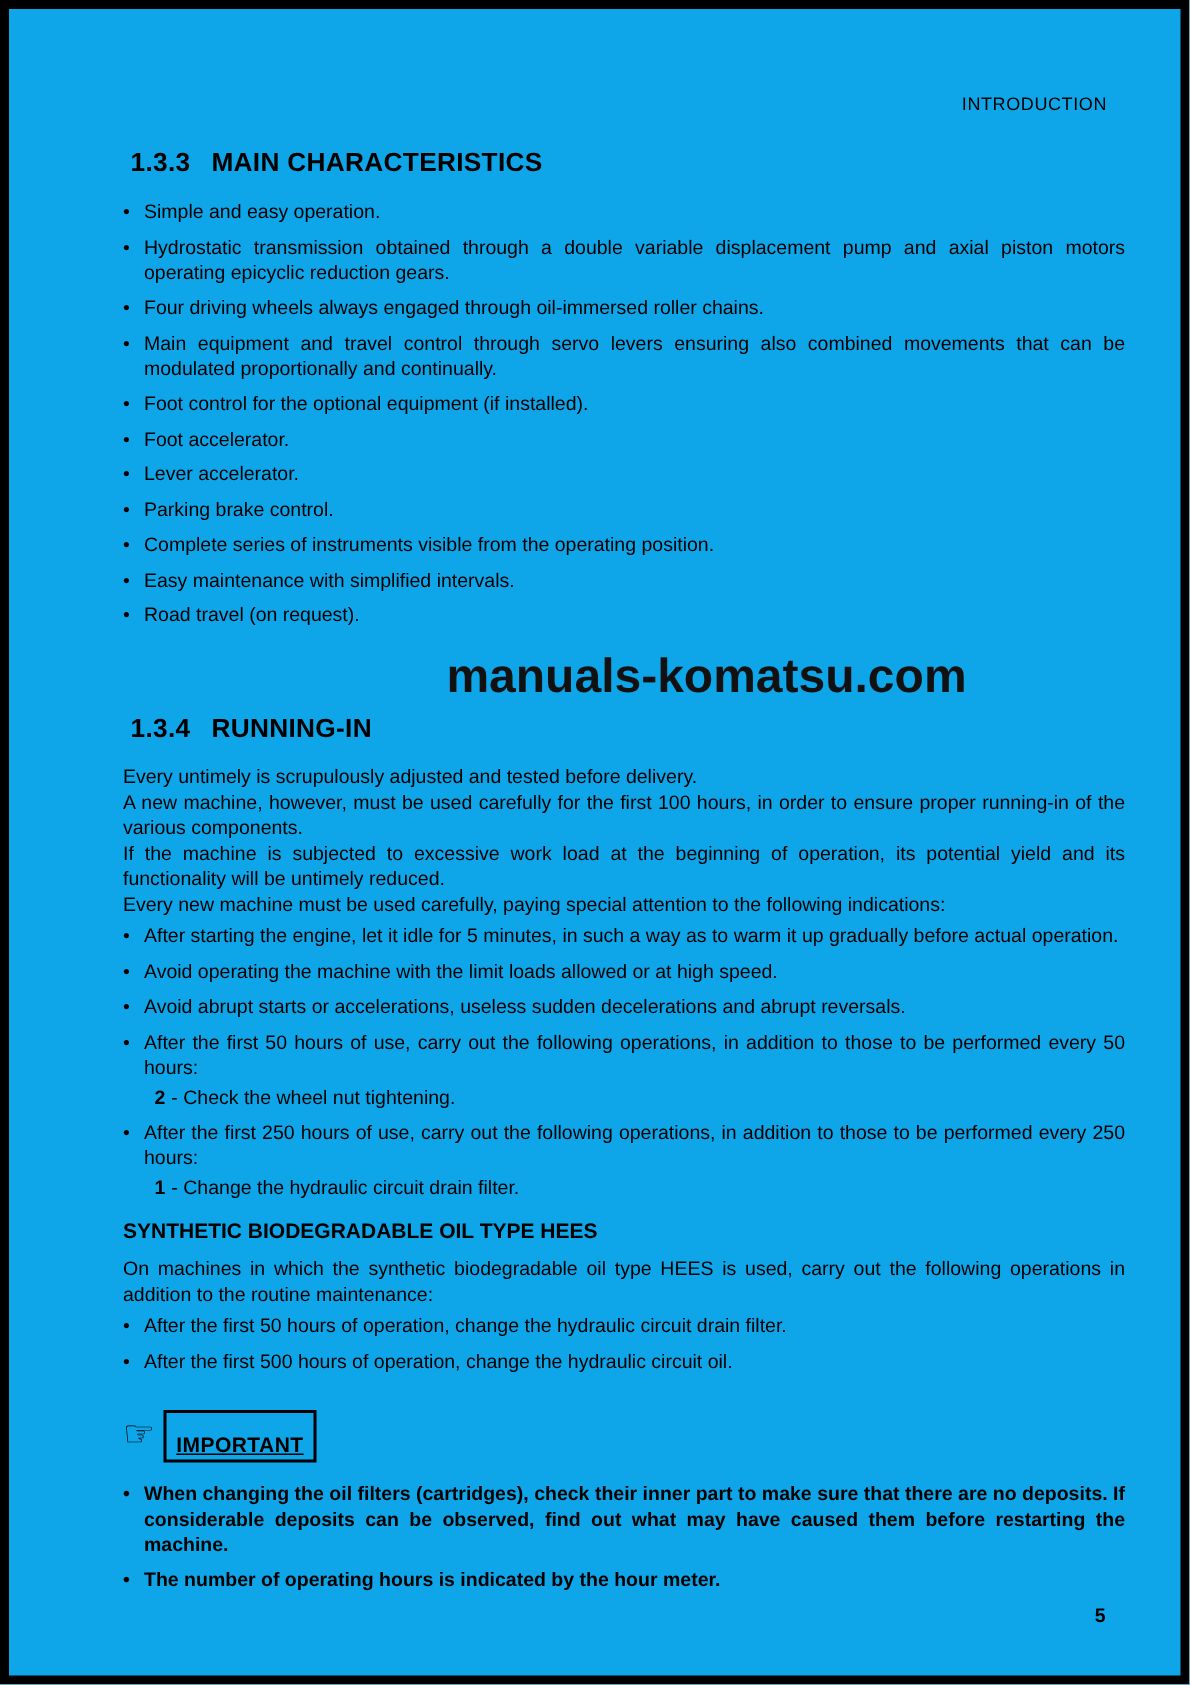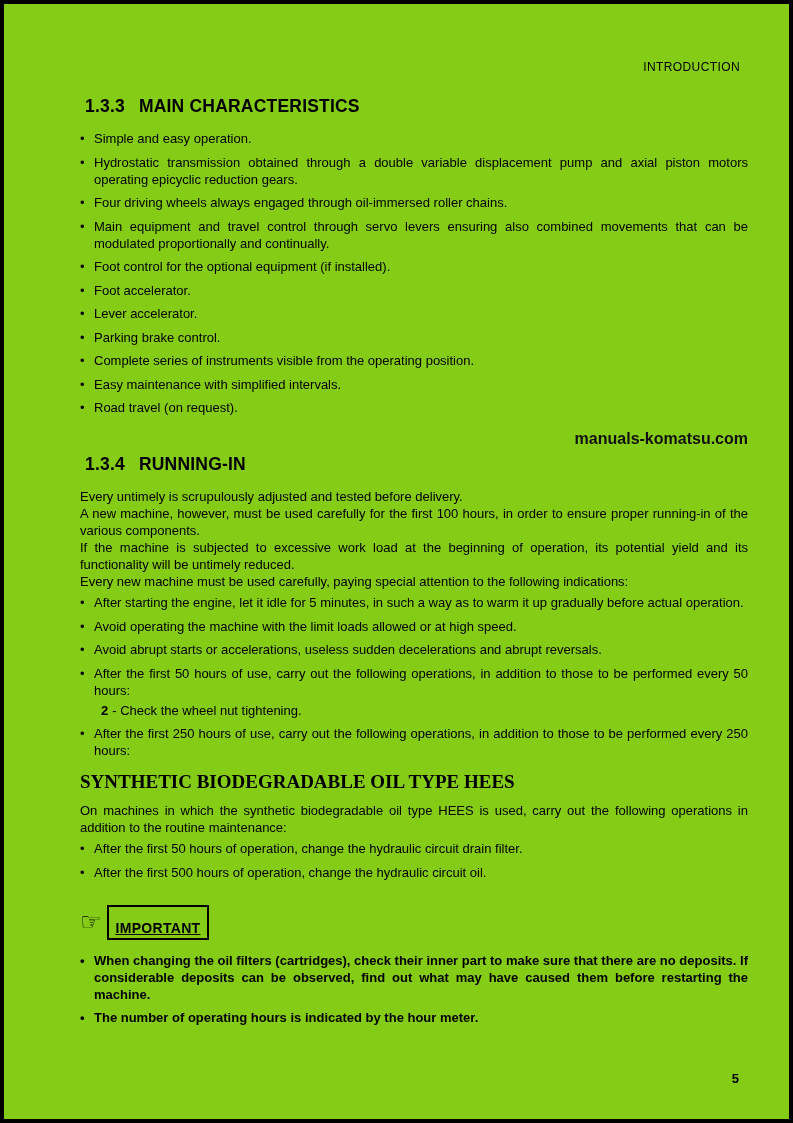--- a/index.html
+++ b/index.html
@@ -1,47 +1,47 @@
 <!DOCTYPE html>
 <html><head>
 <meta charset="utf-8">
 <style>
   html,body{margin:0;padding:0;background:#ffffff;}
   .page{
     position:relative;
     width:793px;height:1123px;
-    background:#84cc16;
+    background:#0ea5e9;
     font-family:"Liberation Sans","DejaVu Sans",sans-serif;
     color:#000;
     box-sizing:border-box;
-    border:4px solid #000000;
+    border:6px solid #000000;
     overflow:hidden;
   }
   .running-header{
     position:absolute;top:56px;right:49px;
     font-size:12px;letter-spacing:0.4px;color:#000;
   }
   .content{position:absolute;left:76px;top:92px;width:668px;}
   .section-title{font-size:17.5px;font-weight:bold;margin:0 0 13px 5px;letter-spacing:0.2px;}
   .section-title .sec-num{margin-right:14px;}
   .bullets{margin:0;}
   .bullet{display:flex;margin:0 0 6.5px 0;}
   .bullet .bm{flex:0 0 14px;font-size:13px;line-height:17px;}
   .bullet .bt{flex:1;font-size:13px;line-height:17px;text-align:justify;}
   .bullet.bold .bt, .bullet.bold .bm{font-weight:bold;}
   .step{margin:3px 0 0 7px;font-size:13px;line-height:17px;text-align:left;}
   .step .num{font-weight:bold;margin-right:4px;}
   .para{font-size:13px;line-height:17px;text-align:justify;margin:0;}
   .watermark{
-    font-size:16px;font-weight:bold;color:#111;
-    text-align:right;padding-left:110px;
+    font-size:32px;font-weight:bold;color:#111;
+    text-align:center;padding-left:110px;
     margin:14px 0 6px 0;
   }
   .sec2-title{margin-top:6px;}
-  .sub-title{font-size:19px;font-weight:bold;margin:12px 0 9px 0;font-family:Liberation Serif, serif;}
+  .sub-title{font-size:14px;font-weight:bold;margin:12px 0 9px 0;}
   .important-row{display:flex;align-items:center;margin:24px 0 12px 0;}
   .hand-icon{font-size:24px;line-height:24px;margin-right:5px;font-weight:bold;}
   .important-box{
     border:2px solid #000;
     padding:13px 7px 2px 7px;
     font-size:14px;font-weight:bold;
     text-decoration:underline;
     letter-spacing:0.3px;
   }
   .page-number{
@@ -142,20 +142,21 @@
         <div class="bt">
           <span>After the first 50 hours of use, carry out the following operations, in addition to those to be performed every 50 hours:</span>
           <div class="step"><span class="num">2</span><span>- Check the wheel nut tightening.</span></div>
         </div>
       </div>
 
       <div class="bullet">
         <span class="bm">•</span>
         <div class="bt">
           <span>After the first 250 hours of use, carry out the following operations, in addition to those to be performed every 250 hours:</span>
+          <div class="step"><span class="num">1</span><span>- Change the hydraulic circuit drain filter.</span></div>
         </div>
       </div>
     </div>
 
     <div class="sub-title">SYNTHETIC BIODEGRADABLE OIL TYPE HEES</div>
     <p class="para">On machines in which the synthetic biodegradable oil type HEES is used, carry out the following operations in addition to the routine maintenance:</p>
     <div class="spacer-sm"></div>
     <div class="bullets">
       <div class="bullet">
           <span class="bm">•</span>

